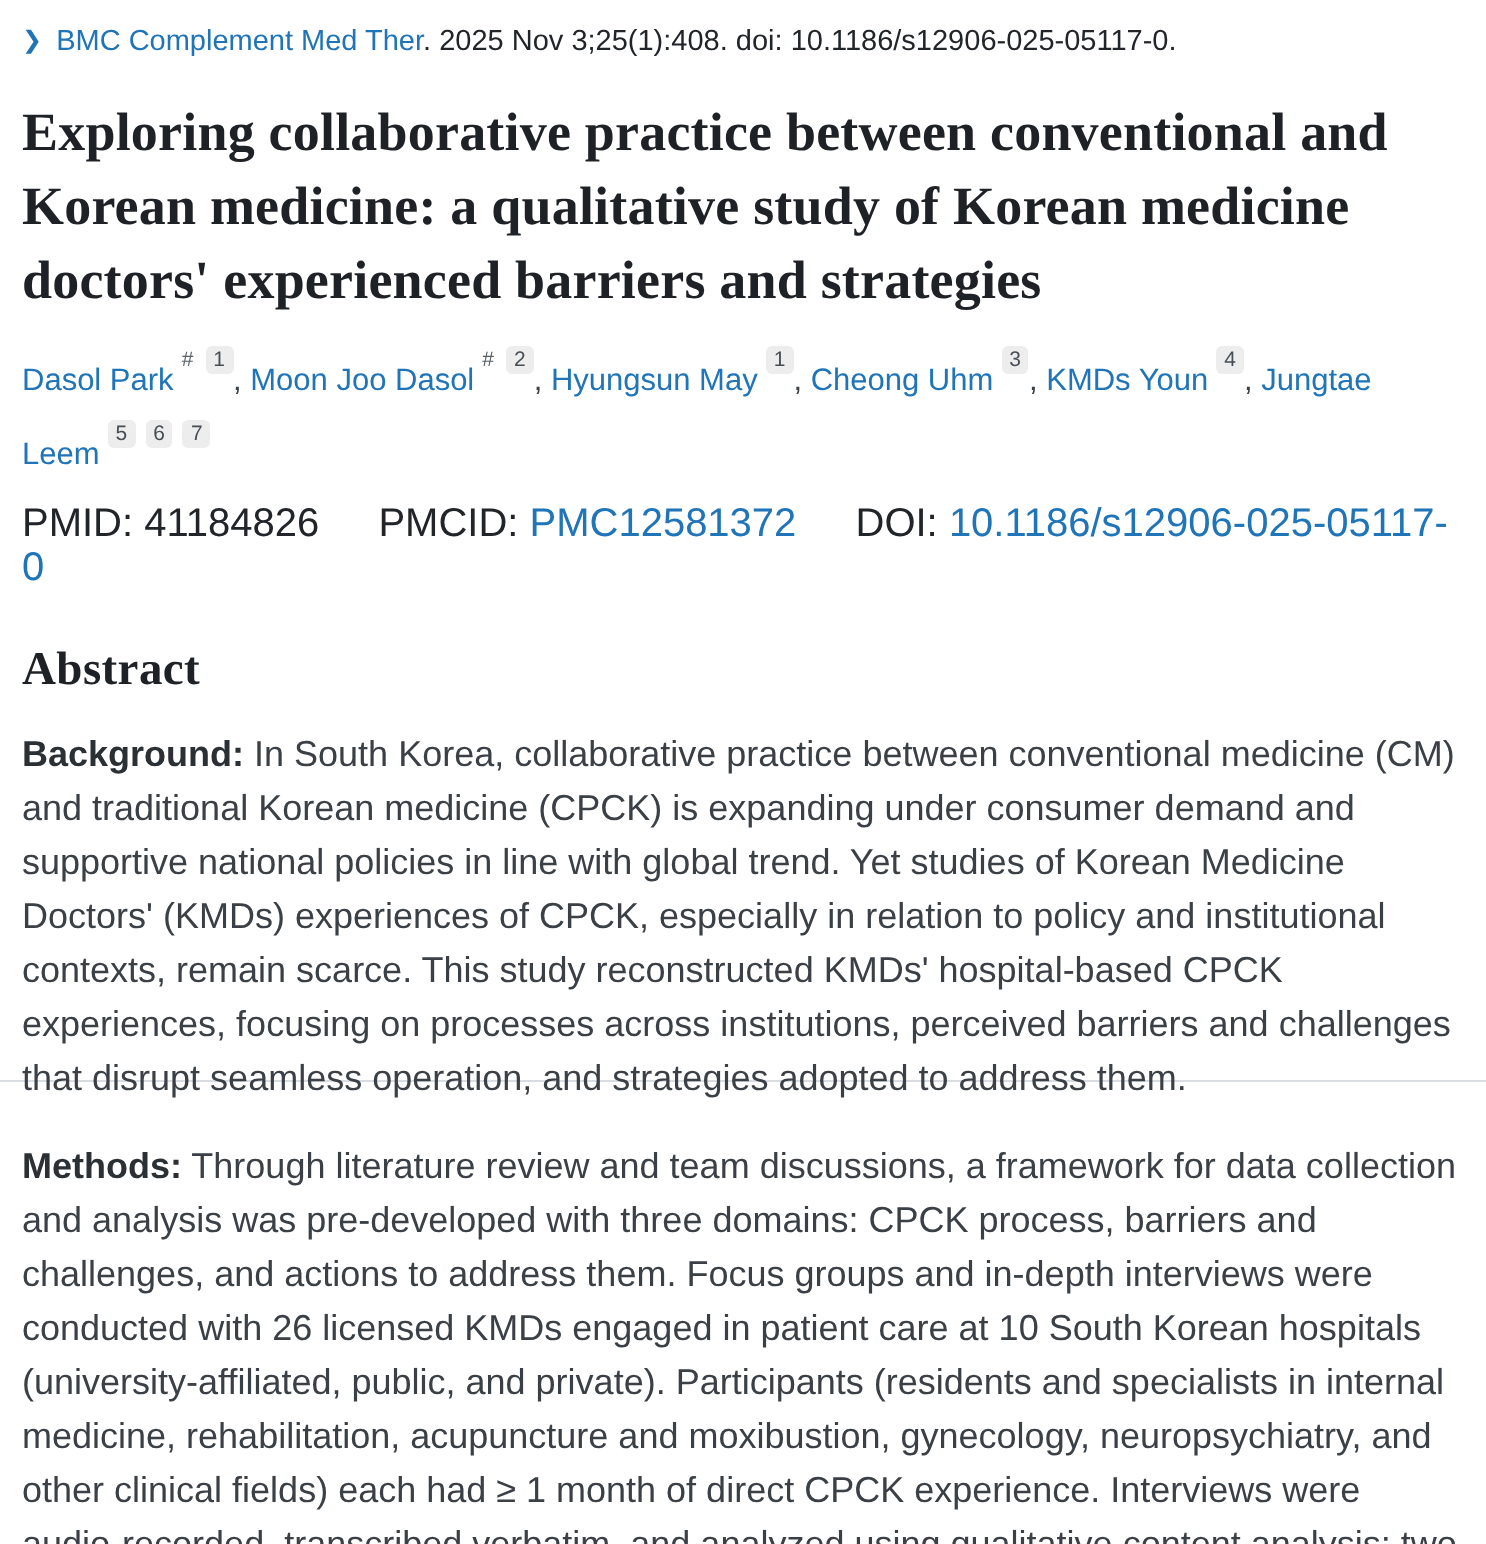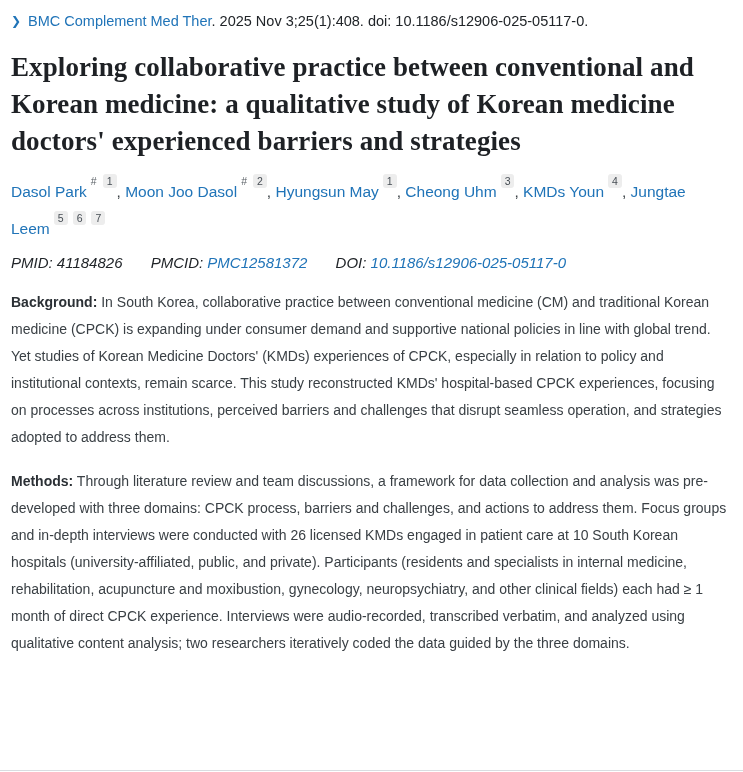--- a/index.html
+++ b/index.html
@@ -4,21 +4,21 @@
 <style>
   * { margin: 0; padding: 0; box-sizing: border-box; }
   html, body { width: 743px; height: 772px; background: #ffffff; overflow: hidden; }
   body {
     font-family: "Liberation Sans", sans-serif;
     color: #3a4045;
     position: relative;
   }
   .page {
     width: 743px;
-    height: 771px;
+    height: 541px;
     padding: 10px 11px 0 11px;
     border-bottom: 1px solid #d9dde1;
   }
 
   
   .citation {
     font-size: 14.5px;
     line-height: 22px;
     color: #212529;
     white-space: nowrap;
@@ -97,40 +97,39 @@
     margin-left: 14px;
     cursor: pointer;
     display: inline-flex;
     align-items: center;
   }
   .plus-glyph { font-size: 17px; font-weight: 400; margin-right: 5px; color: #32373c; }
 
   
   .ids-row {
     margin-top: 7px;
-    font-size: 15px;
+    font-size: 20px;
     line-height: 22px;
     color: #212529;
-    font-style: italic;
   }
   .id-group { margin-right: 24px; }
   .id-label { color: #212529; }
 
   
   .abstract-heading {
     margin-top: 27px;
     font-family: "Liberation Serif", "DejaVu Serif", serif;
     font-weight: 700;
     font-size: 23.5px;
     color: #1e2125;
     letter-spacing: 0.2px;
   }
   .abs-para {
     margin-top: 15px;
-    font-size: 14px;
+    font-size: 18px;
     line-height: 27px;
     color: #3a4045;
     max-width: 721px;
   }
   .abs-para + .abs-para { margin-top: 17px; }
   .abs-label { font-weight: 700; color: #2b3035; }
 </style>
 </head>
 <body>
 
@@ -151,18 +150,19 @@
     <span><span class="author-name">Jungtae Leem</span><sup class="badge">5</sup><sup class="badge">6</sup><sup class="badge">7</sup></span>
   </div>
 
 
   <div class="ids-row">
     <span class="id-group"><span class="id-label">PMID:</span> <span>41184826</span></span>
     <span class="id-group"><span class="id-label">PMCID:</span> <span class="link">PMC12581372</span></span>
     <span class="id-group"><span class="id-label">DOI:</span> <span class="link">10.1186/s12906-025-05117-0</span></span>
   </div>
 
+  <h2 class="abstract-heading">Abstract</h2>
 
   <p class="abs-para"><span class="abs-label">Background:</span><span> In South Korea, collaborative practice between conventional medicine (CM) and traditional Korean medicine (CPCK) is expanding under consumer demand and supportive national policies in line with global trend. Yet studies of Korean Medicine Doctors' (KMDs) experiences of CPCK, especially in relation to policy and institutional contexts, remain scarce. This study reconstructed KMDs' hospital-based CPCK experiences, focusing on processes across institutions, perceived barriers and challenges that disrupt seamless operation, and strategies adopted to address them.</span></p>
 
   <p class="abs-para"><span class="abs-label">Methods:</span><span> Through literature review and team discussions, a framework for data collection and analysis was pre-developed with three domains: CPCK process, barriers and challenges, and actions to address them. Focus groups and in-depth interviews were conducted with 26 licensed KMDs engaged in patient care at 10 South Korean hospitals (university-affiliated, public, and private). Participants (residents and specialists in internal medicine, rehabilitation, acupuncture and moxibustion, gynecology, neuropsychiatry, and other clinical fields) each had ≥ 1 month of direct CPCK experience. Interviews were audio-recorded, transcribed verbatim, and analyzed using qualitative content analysis; two researchers iteratively coded the data guided by the three domains.</span></p>
 
 </div>
 
 </body></html>

